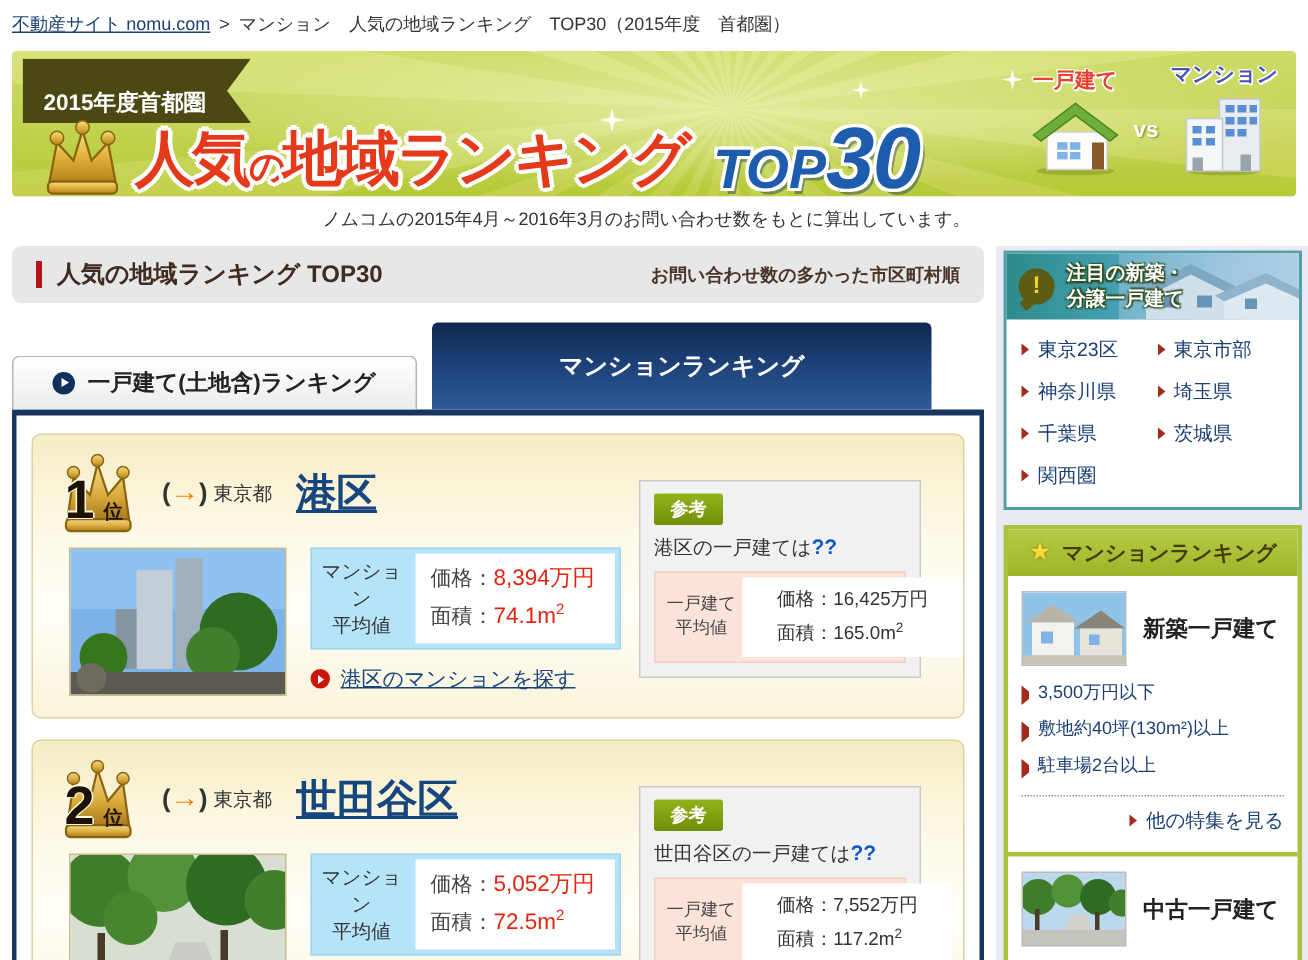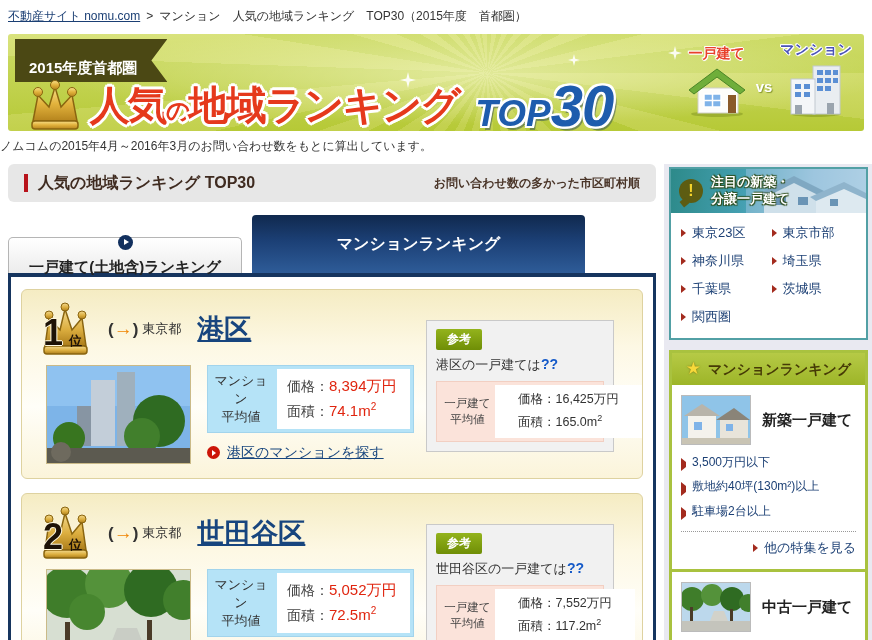--- a/index.html
+++ b/index.html
@@ -40,40 +40,40 @@
   .vs-label { font-weight:bold; font-size:14px; margin-bottom:2px;
     text-shadow:1px 0 #fff,-1px 0 #fff,0 1px #fff,0 -1px #fff,1px 1px #fff,-1px -1px #fff; }
   .vs-label.red { color:#e8412c; }
   .vs-label.blue { color:#4a52b8; }
   .vs-word { color:#fff; font-weight:bold; font-size:15px; margin:0 8px 22px;
     text-shadow:1px 1px 1px rgba(90,110,0,.6); }
   .sparkle { position:absolute; background:#fff; opacity:.9;
     clip-path:polygon(50% 0,60% 40%,100% 50%,60% 60%,50% 100%,40% 60%,0 50%,40% 40%); }
 
   
-  .calc-note { text-align:left; font-size:12px; color:#333; margin:7px 10px 9px 0; }
+  .calc-note { text-align:center; font-size:12px; color:#333; margin:7px 10px 9px 0; }
 
   
   .content-row { display:flex; align-items:flex-start; padding-left:8px; }
   .main-col { width:648px; }
   .side-col { width:208px; margin-left:8px; background:#e9e9f1; padding:3px 4px 20px 5px; min-height:478px; }
 
   
   .section-bar { background:#e7e7e7; border-radius:6px; height:38px; display:flex;
     align-items:center; padding:0 16px; margin-bottom:13px; }
   .red-bar { width:4px; height:18px; background:#b8131b; margin-right:10px; }
   .section-title { font-weight:bold; font-size:16px; color:#3f2b20; }
   .section-order { margin-left:auto; font-size:12px; font-weight:bold; color:#4a3528; }
 
   
   .tabs { display:flex; align-items:flex-end; }
-  .tab-off { width:234px; height:36px; margin-right:10px; background:linear-gradient(#ffffff,#ececec);
+  .tab-off { width:270px; height:36px; margin-right:10px; background:linear-gradient(#ffffff,#ececec);
     border:1px solid #b5b5b5; border-bottom:none; border-radius:5px 5px 0 0;
     display:flex; align-items:center; justify-content:center; gap:8px;
-    font-weight:bold; font-size:15px; color:#222;flex-direction:column; }
+    font-weight:bold; font-size:15px; color:#222; }
   .tab-on { width:333px; height:58px; border-radius:4px 4px 0 0; color:#fff; font-weight:bold;
     font-size:16px; display:flex; align-items:center; justify-content:center;
     background:linear-gradient(180deg,#10294e 0%,#1c4076 45%,#2e5c98 100%); }
   .play-circle { width:15px; height:15px; border-radius:50%; background:#12305e; position:relative; flex:none; }
   .play-circle::after { content:""; position:absolute; left:6px; top:4px;
     border-left:5px solid #fff; border-top:3.5px solid transparent; border-bottom:3.5px solid transparent; }
   .play-circle.red { background:#cc1508; width:13px; height:13px; }
   .play-circle.red::after { left:5px; top:3.5px; border-left-width:4.5px; border-top-width:3px; border-bottom-width:3px; }
 
   

